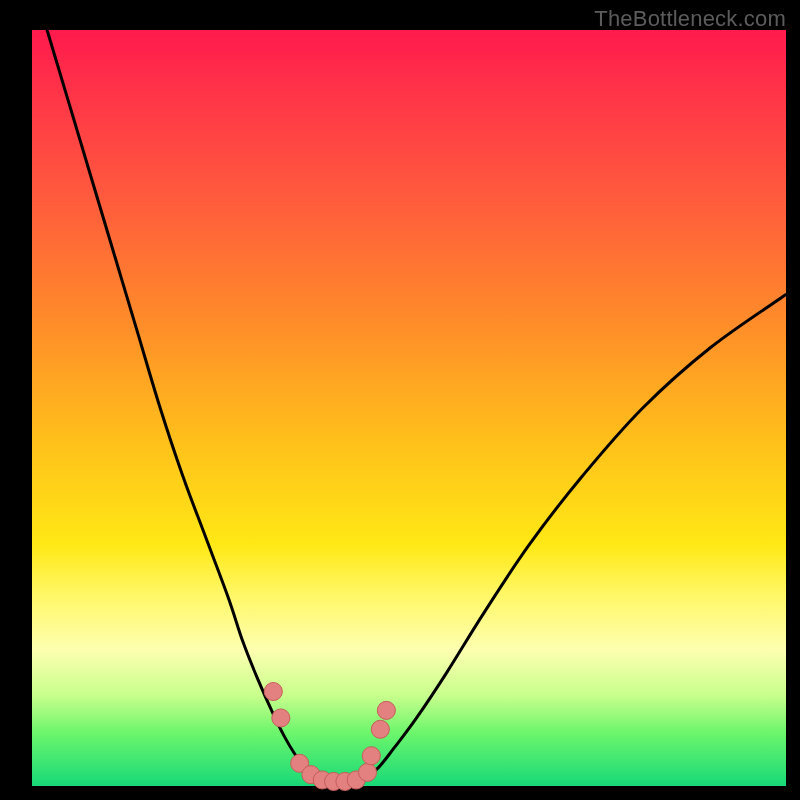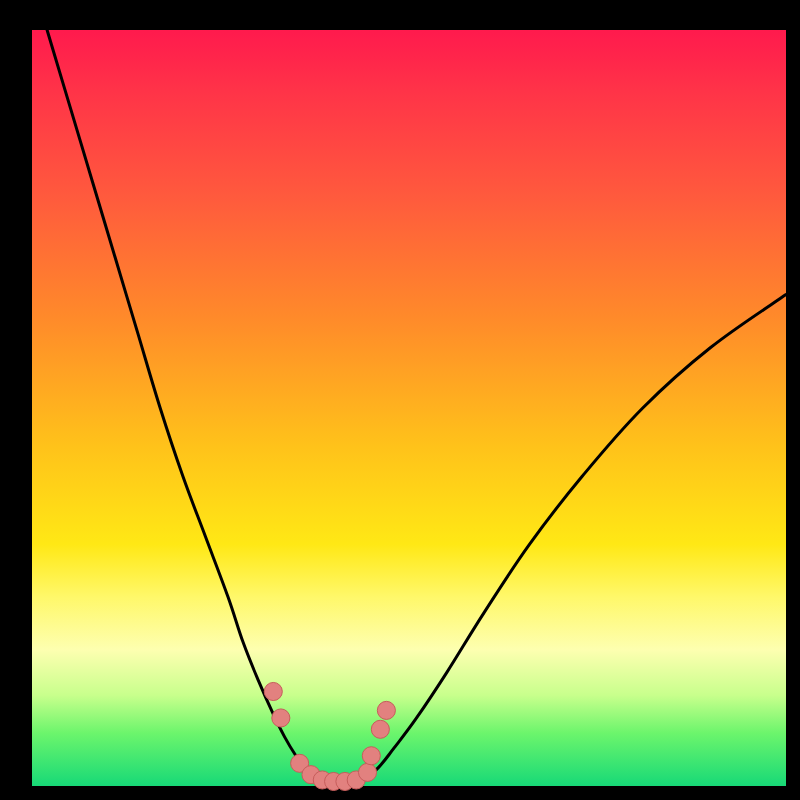--- a/index.html
+++ b/index.html
@@ -68,13 +68,14 @@
       <circle cx="310.98" cy="774.66" r="9.048" fill="#e2817f" stroke="#c65d5b" stroke-width="1"></circle>
       <circle cx="322.29" cy="779.952" r="9.048" fill="#e2817f" stroke="#c65d5b" stroke-width="1"></circle>
       <circle cx="333.6" cy="781.4639999999999" r="9.048" fill="#e2817f" stroke="#c65d5b" stroke-width="1"></circle>
       <circle cx="344.90999999999997" cy="781.4639999999999" r="9.048" fill="#e2817f" stroke="#c65d5b" stroke-width="1"></circle>
       <circle cx="356.21999999999997" cy="779.952" r="9.048" fill="#e2817f" stroke="#c65d5b" stroke-width="1"></circle>
       <circle cx="367.53000000000003" cy="772.3919999999999" r="9.048" fill="#e2817f" stroke="#c65d5b" stroke-width="1"></circle>
       <circle cx="371.3" cy="755.76" r="9.048" fill="#e2817f" stroke="#c65d5b" stroke-width="1"></circle>
       <circle cx="380.348" cy="729.3000000000001" r="9.048" fill="#e2817f" stroke="#c65d5b" stroke-width="1"></circle>
       <circle cx="386.38" cy="710.4" r="9.048" fill="#e2817f" stroke="#c65d5b" stroke-width="1"></circle>
     </svg>
+  <div class="watermark">TheBottleneck.com</div>
 </div>
 
 </body></html>

